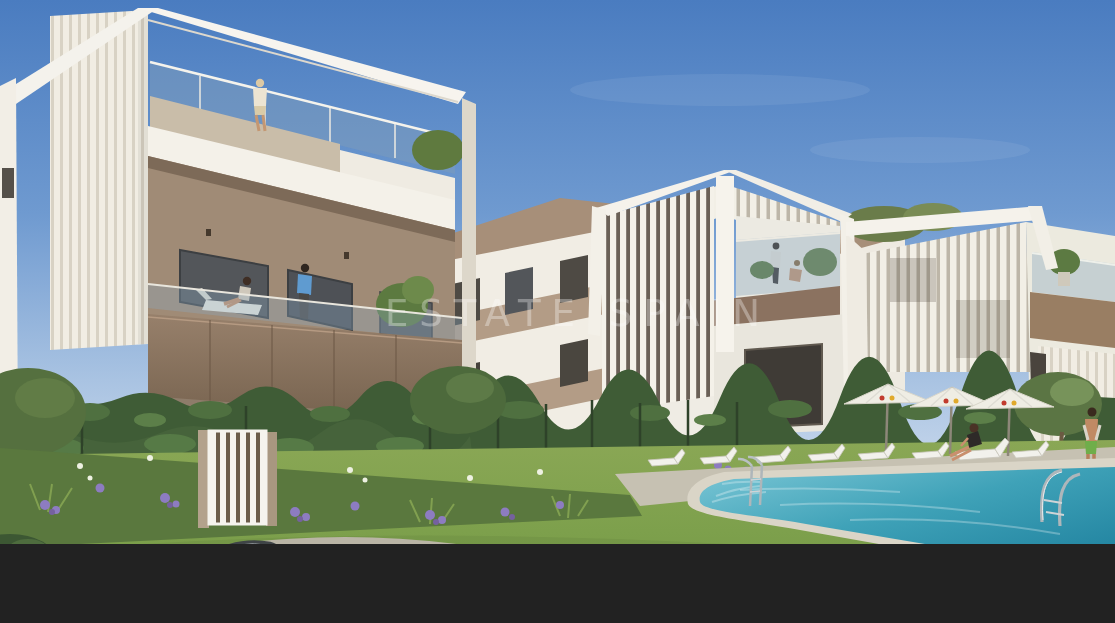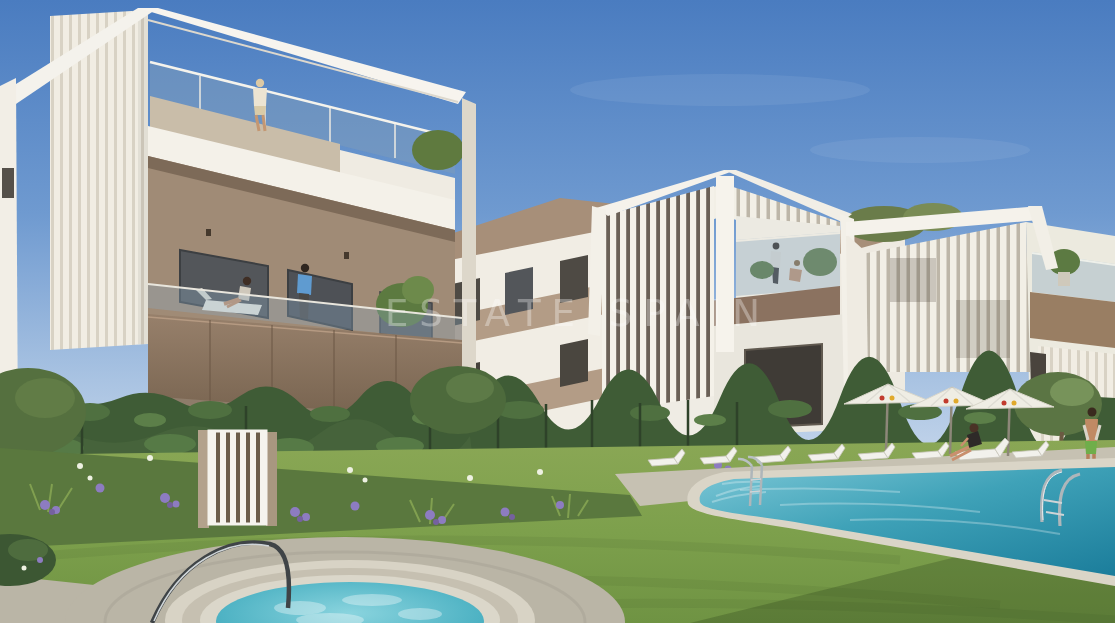--- a/index.html
+++ b/index.html
@@ -1,16 +1,16 @@
 <!DOCTYPE html>
 <html><head>
 <meta charset="utf-8">
 <style>
   html,body{margin:0;padding:0;background:#222;}
-  .stage{position:relative;width:1115px;height:623px;overflow:hidden;font-family:"DejaVu Sans",sans-serif;}
+  .stage{position:relative;width:1115px;height:544px;overflow:hidden;font-family:"DejaVu Sans",sans-serif;}
   .stage svg{display:block;width:1115px;height:623px;}
   .watermark-text{font-family:"DejaVu Sans","Liberation Sans",sans-serif;font-weight:400;}
 </style>
 </head>
 <body>
 
 <div class="stage">
 <svg viewBox="0 0 1115 623" xmlns="http://www.w3.org/2000/svg">
   <defs>
     <linearGradient id="skyGrad" x1="0" y1="0" x2="0" y2="1">

